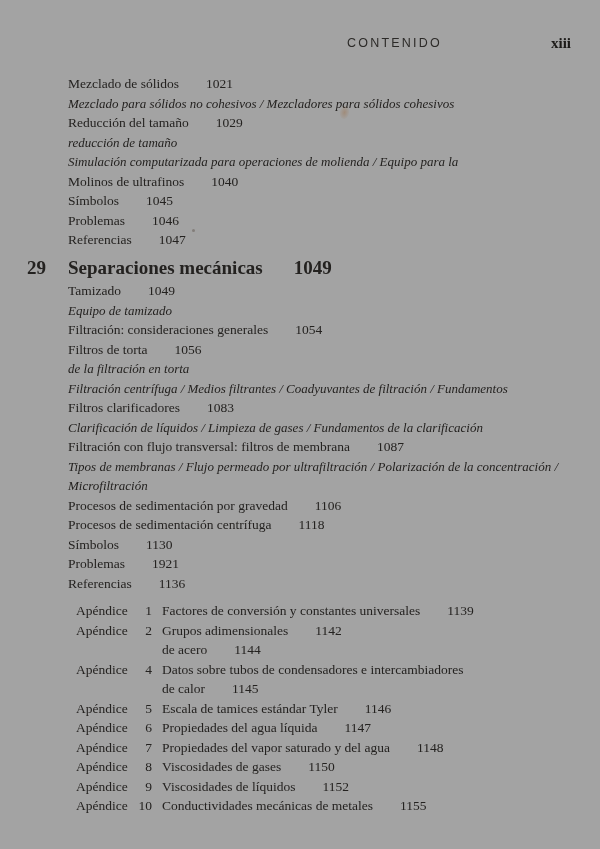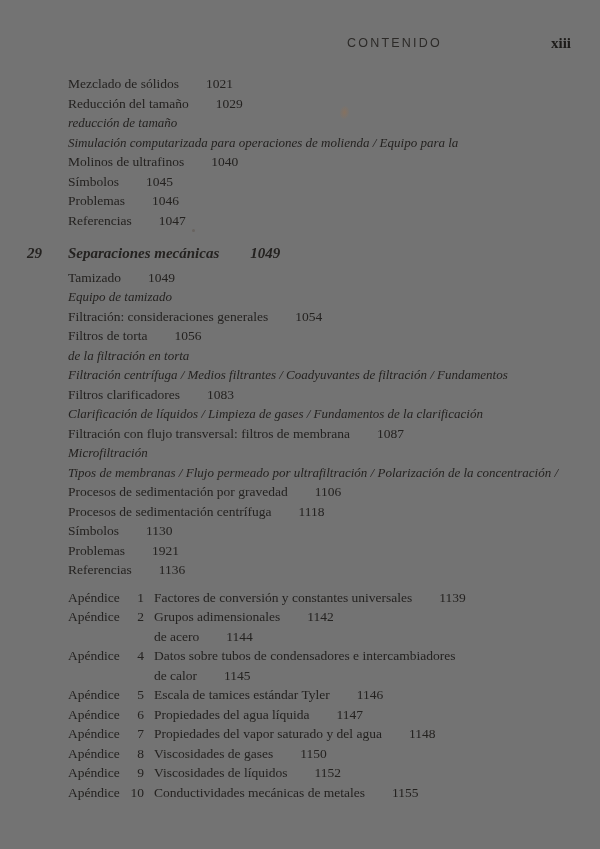--- a/index.html
+++ b/index.html
@@ -1,21 +1,21 @@
 <!DOCTYPE html>
 <html><head>
 <meta charset="utf-8">
 <style>
   html, body { margin: 0; padding: 0; background: #e8e7e4; }
   .page {
     position: relative;
     width: 600px;
     height: 849px;
     margin: 0 auto;
-    background: #737373;
+    background: #a3a3a3;
     color: #242220;
     font-family: "Liberation Serif", "DejaVu Serif", serif;
     overflow: hidden;
   }
   
   .running-head { position: absolute; top: 36px; left: 0; width: 100%; height: 20px; }
   .head-title {
     position: absolute; left: 347px; top: 0;
     font-family: "Liberation Sans", sans-serif;
     font-size: 12.5px; letter-spacing: 2.2px; color: #2c2a28;
@@ -26,26 +26,26 @@
   }
   
   .content {
     position: absolute; left: 68px; top: 74px; width: 512px;
     font-size: 13.5px; line-height: 19.5px;
   }
   .row { white-space: nowrap; }
   .pg { margin-left: 27px; }
   .sub { font-style: italic; font-size: 13px; }
   .chapter {
-    position: relative; font-weight: bold; font-size: 15px;
-    margin-top: 14px; margin-bottom: 4px; font-style: italic;
+    position: relative; font-weight: bold; font-size: 19px;
+    margin-top: 8px; margin-bottom: 4px;
   }
   .chnum { position: absolute; left: -41px; top: 0; }
   .chapter .pg { margin-left: 31px; }
-  .appendices { margin-top: 8px; }
+  .appendices { margin-top: 8px; margin-left: 8px; }
   .alab { display: inline-block; width: 54px; }
   .anum { display: inline-block; width: 22px; text-align: right; }
   .atitle { margin-left: 10px; }
   .appcont { margin-left: 86px; }
   
   .stain {
     position: absolute; left: 340px; top: 106px; width: 9px; height: 13px;
     background: radial-gradient(ellipse at center, rgba(156,112,74,0.45) 0%, rgba(156,112,74,0.12) 60%, rgba(156,112,74,0) 100%);
     border-radius: 50%;
     transform: rotate(12deg);
@@ -59,39 +59,40 @@
 <body>
 
 <div class="page">
   <div class="running-head">
     <span class="head-title">CONTENIDO</span>
     <span class="head-folio">xiii</span>
   </div>
 
   <div class="content" id="content">
       <div class="row"><span class="t">Mezclado de sólidos</span><span class="pg">1021</span></div>
+      <div class="row sub">Mezclado para sólidos no cohesivos / Mezcladores para sólidos cohesivos</div>
       <div class="row"><span class="t">Reducción del tamaño</span><span class="pg">1029</span></div>
       <div class="row sub">reducción de tamaño</div>
       <div class="row sub">Simulación computarizada para operaciones de molienda / Equipo para la</div>
       <div class="row"><span class="t">Molinos de ultrafinos</span><span class="pg">1040</span></div>
       <div class="row"><span class="t">Símbolos</span><span class="pg">1045</span></div>
       <div class="row"><span class="t">Problemas</span><span class="pg">1046</span></div>
       <div class="row"><span class="t">Referencias</span><span class="pg">1047</span></div>
       <div class="row chapter"><span class="chnum">29</span><span class="chtitle">Separaciones mecánicas</span><span class="pg">1049</span></div>
       <div class="row"><span class="t">Tamizado</span><span class="pg">1049</span></div>
       <div class="row sub">Equipo de tamizado</div>
       <div class="row"><span class="t">Filtración: consideraciones generales</span><span class="pg">1054</span></div>
       <div class="row"><span class="t">Filtros de torta</span><span class="pg">1056</span></div>
       <div class="row sub">de la filtración en torta</div>
       <div class="row sub">Filtración centrífuga / Medios filtrantes / Coadyuvantes de filtración / Fundamentos</div>
       <div class="row"><span class="t">Filtros clarificadores</span><span class="pg">1083</span></div>
       <div class="row sub">Clarificación de líquidos / Limpieza de gases / Fundamentos de la clarificación</div>
       <div class="row"><span class="t">Filtración con flujo transversal: filtros de membrana</span><span class="pg">1087</span></div>
+      <div class="row sub">Tipos de membranas / Flujo permeado por ultrafiltración / Polarización de la concentración /</div>
       <div class="row sub">Microfiltración</div>
-      <div class="row sub">Tipos de membranas / Flujo permeado por ultrafiltración / Polarización de la concentración /</div>
       <div class="row"><span class="t">Procesos de sedimentación por gravedad</span><span class="pg">1106</span></div>
       <div class="row"><span class="t">Procesos de sedimentación centrífuga</span><span class="pg">1118</span></div>
       <div class="row"><span class="t">Símbolos</span><span class="pg">1130</span></div>
       <div class="row"><span class="t">Problemas</span><span class="pg">1921</span></div>
       <div class="row"><span class="t">Referencias</span><span class="pg">1136</span></div>
       <div class="appendices">
         <div class="row app"><span class="alab">Apéndice</span><span class="anum">1</span><span class="atitle">Factores de conversión y constantes universales</span><span class="pg">1139</span></div>
         <div class="row app"><span class="alab">Apéndice</span><span class="anum">2</span><span class="atitle">Grupos adimensionales</span><span class="pg">1142</span></div>
         <div class="row appcont"><span class="atitle2">de acero</span><span class="pg">1144</span></div>
         <div class="row app"><span class="alab">Apéndice</span><span class="anum">4</span><span class="atitle">Datos sobre tubos de condensadores e intercambiadores</span></div>

